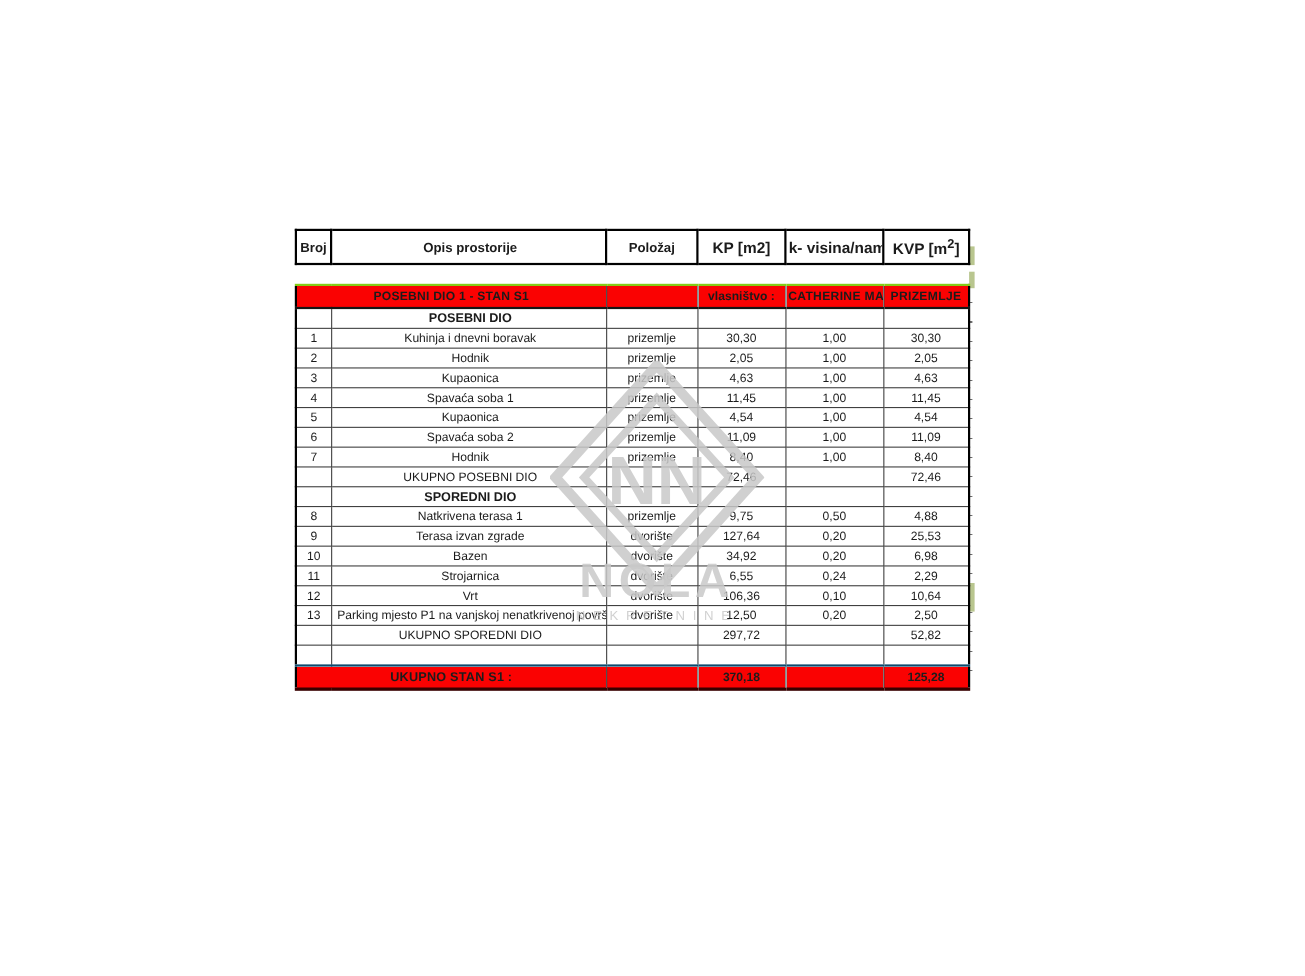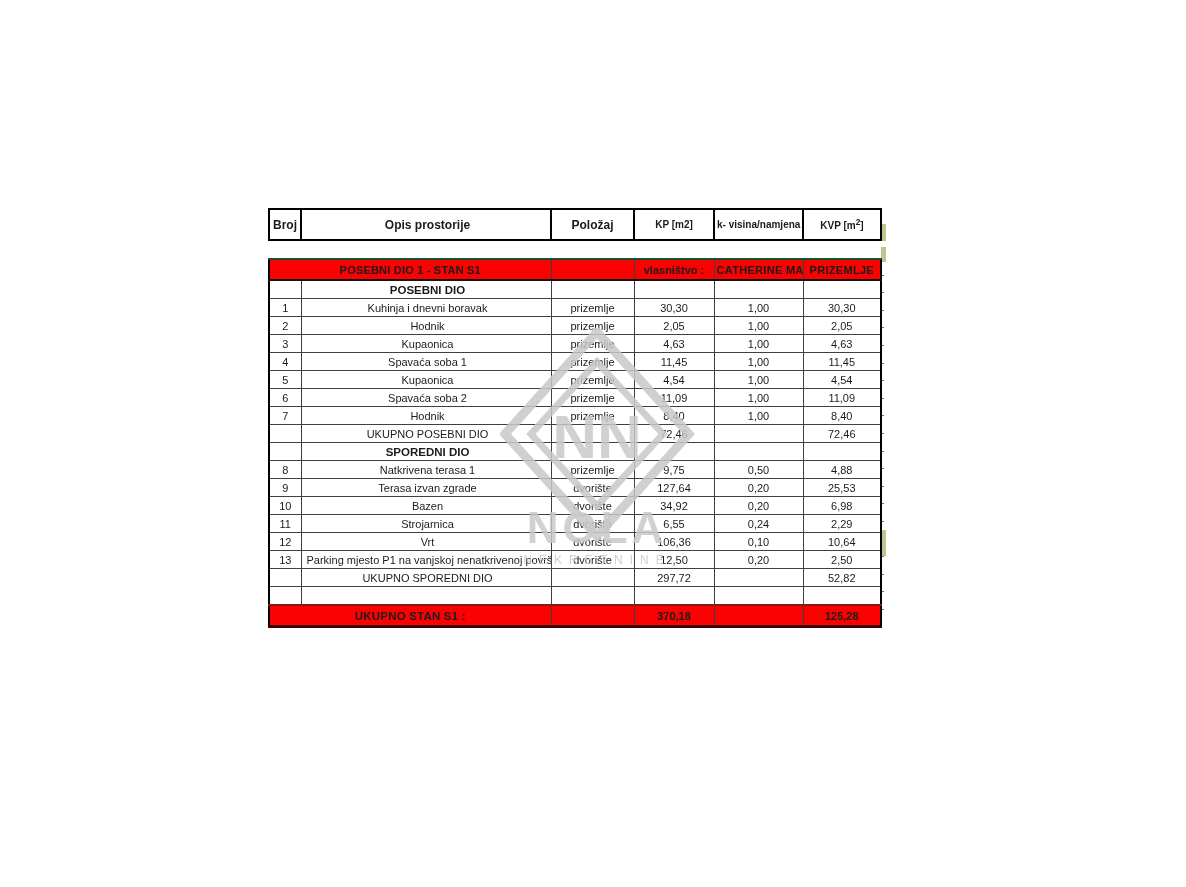--- a/index.html
+++ b/index.html
@@ -15,41 +15,41 @@
   }
   .tbl th,.tbl td{overflow:hidden;white-space:nowrap;vertical-align:middle;}
 
   
   #hdr{top:208px;width:612px;height:33px;}
   #hdr th{
     border:2px solid #000;background:#fff;color:#1b1b1b;font-weight:bold;
     text-align:center;padding:0 2px;
   }
   th.h-lg{font-size:12px;}
-  th.h-sm{font-size:10px;}
+  th.h-sm{font-size:14px;}
   .left{text-align:left;padding-left:5px !important;}
 
   
   #bdy{top:258px;width:612px;border:2px solid #000;}
   #bdy td{
     border:1px solid #404040;height:17px;font-size:11px;color:#1b1b1b;
     text-align:center;padding:0 2px;background:transparent;
   }
   #bdy tr.banner td{
-    background:#fa0202;border-top:2px solid #14532d;border-bottom:2px solid #141414;
+    background:#fa0202;border-top:2px solid #84cc16;border-bottom:2px solid #141414;
     font-weight:bold;height:19px;
   }
   td.c-title{font-size:12.5px;color:#141414;letter-spacing:.2px;}
   td.c-vl{font-size:9px;color:#8a1e02;}
   td.c-owner{font-size:10.5px;color:#0b0b0b;letter-spacing:.3px;}
   #bdy tr.sec td{font-weight:bold;font-size:11.5px;margin-top:17px;}
   #bdy tr.sub td{font-weight:normal;}
   #bdy tr.total td{
     background:#fa0202;font-weight:bold;color:#1c1c1c;height:19px;
-    border-top:2px solid #7f1d1d;border-bottom:3px solid #390000;
+    border-top:2px solid #0c4a6e;border-bottom:3px solid #390000;
   }
   #bdy tr.total td.c-title{font-size:11.5px;}
 
   
   .wm{position:absolute;left:500px;top:328px;width:195px;height:242px;z-index:5;pointer-events:none;}
 
   
   .edge-ticks{
     position:absolute;left:880px;top:258px;width:4px;height:352px;z-index:1;
     background:repeating-linear-gradient(to bottom, transparent 0px, transparent 16.6px, #6d6d6d 16.6px, #6d6d6d 17.6px);

